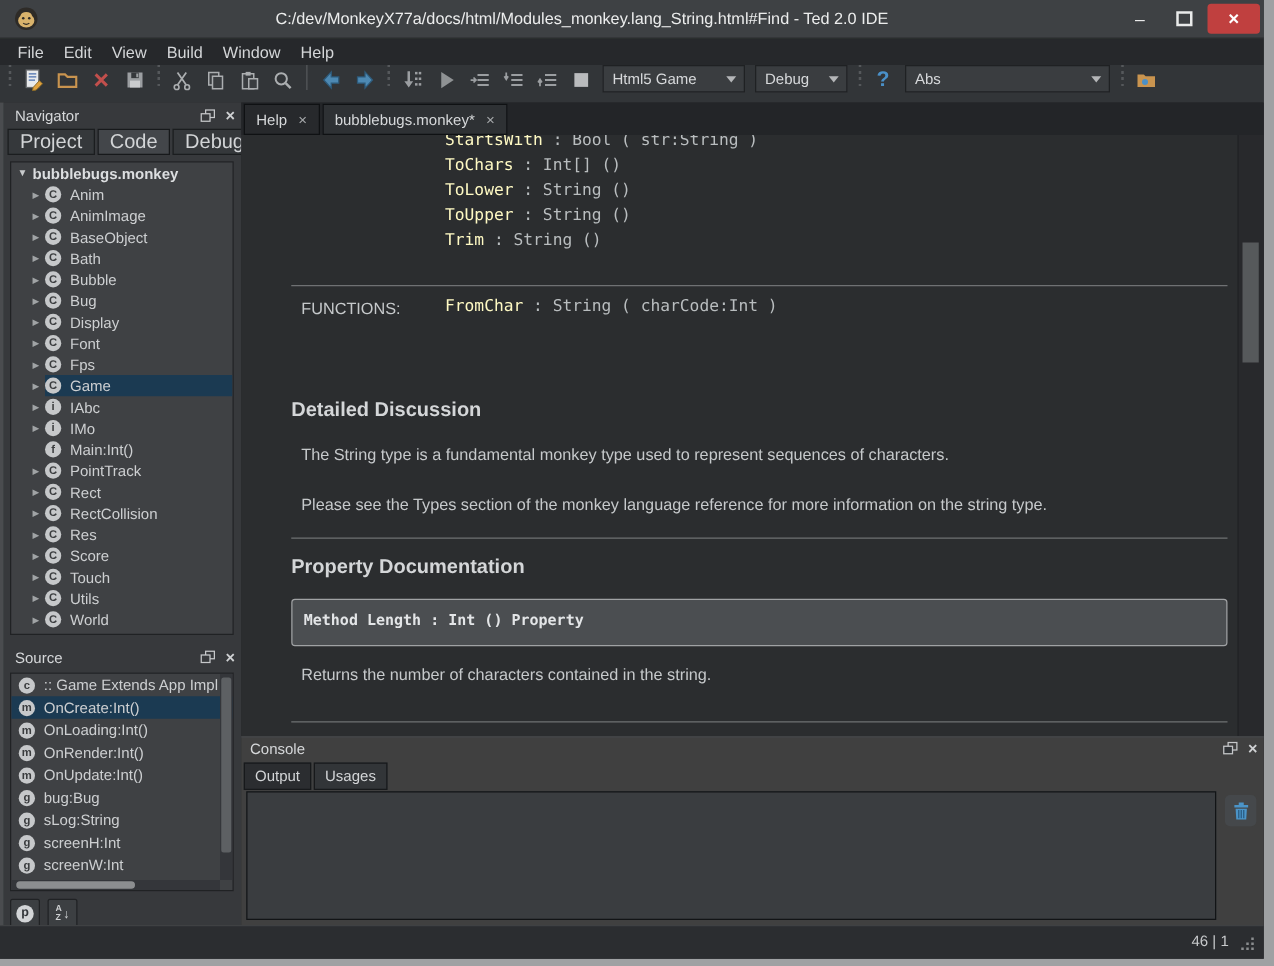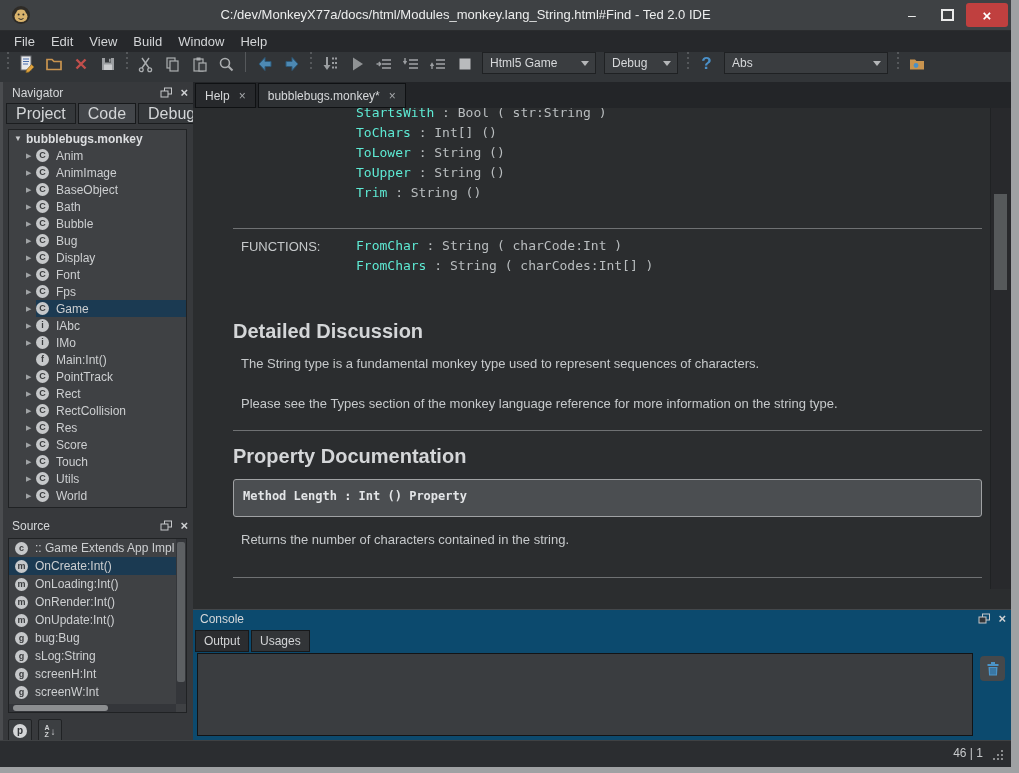--- a/index.html
+++ b/index.html
@@ -77,31 +77,31 @@
   .mainarea{position:absolute;left:193px;top:82px;width:818px;bottom:26px;background:#2b2d2f;}
   .tabbar{position:absolute;left:0;top:0;right:0;height:26px;background:#232528;display:flex;align-items:flex-end;padding-left:2px;gap:2px;}
   .etab{height:23px;display:flex;align-items:center;padding:0 9px;font-size:12px;color:#d6d8da;border:1px solid #0f1113;gap:9px;background:#2e3134;}
   .etab.active{background:#27292c;}
   .tclose{font-size:12px;color:#a6a9ab;}
 
   .docarea{position:absolute;left:0;top:26px;right:0;height:481px;background:#2b2d2f;overflow:hidden;}
   .docsb{position:absolute;right:0;top:0;bottom:0;width:20px;background:#28292c;border-left:1px solid #202224;}
   .docsb .thumb{position:absolute;left:3px;width:13px;top:86px;height:96px;background:#56595b;}
   .mono{font-family:"DejaVu Sans Mono",monospace;font-size:13px;color:#b9bdbf;white-space:nowrap;}
-  .kw{color:#5eead4;}
+  .kw{color:#fef9c3;}
   .docline{position:absolute;left:163px;}
   .doclabel{position:absolute;left:48px;font-size:13px;color:#c6c9cb;}
   .dochr{position:absolute;left:40px;right:29px;height:1px;background:#6f7173;}
-  .dochead{position:absolute;left:40px;font-size:20px;font-weight:bold;color:#d4d6d8;}
+  .dochead{position:absolute;left:40px;font-size:16px;font-weight:bold;color:#d4d6d8;}
   .docp{position:absolute;left:48px;font-size:13px;color:#c6c9cb;}
   .propbox{position:absolute;left:40px;right:29px;top:371px;height:36px;background:#4b4e51;border:1px solid #a0a2a4;border-radius:3px;}
   .propsig{position:absolute;left:9px;top:9px;font-family:"DejaVu Sans Mono",monospace;font-weight:bold;font-size:12px;color:#e3e5e7;white-space:nowrap;}
 
   
-  .console{position:absolute;left:0;right:0;top:507px;bottom:0;background:#0c4a6e;margin-top:20px;}
+  .console{position:absolute;left:0;right:0;top:507px;bottom:0;background:#404040;}
   .cheader{position:absolute;left:0;right:0;top:0;height:19px;color:#d5d7d9;font-size:12px;border-top:1px solid #44474a;}
   .ctabs{position:absolute;left:2px;top:21px;display:flex;gap:2px;text-align:center;}
   .ctab{height:20px;line-height:20px;padding:0 8px;font-size:12px;color:#d3d5d7;border:1px solid #17191b;background:#323538;}
   .ctab.active{background:#2b2d30;}
   .cbox{position:absolute;left:4px;right:38px;top:44px;bottom:5px;background:#3a3d40;border:1px solid #121416;}
   .trashbtn{position:absolute;right:6px;top:47px;width:25px;height:25px;background:#45484b;border-radius:4px;
             display:flex;align-items:center;justify-content:center;}
 
   
   .statusbar{position:absolute;left:0;right:0;bottom:0;height:26px;background:#2b2d30;border-top:1px solid #3f4143;}
@@ -508,21 +508,20 @@
       <div class="docline mono" style="top:-3px"><span class="kw">StartsWith</span> <span>: Bool ( str:String )</span></div>
       <div class="docline mono" style="top:17px"><span class="kw">ToChars</span> <span>: Int[] ()</span></div>
       <div class="docline mono" style="top:37px"><span class="kw">ToLower</span> <span>: String ()</span></div>
       <div class="docline mono" style="top:57px"><span class="kw">ToUpper</span> <span>: String ()</span></div>
       <div class="docline mono" style="top:77px"><span class="kw">Trim</span> <span>: String ()</span></div>
 
       <div class="dochr" style="top:120px"></div>
 
       <div class="doclabel" style="top:131px">FUNCTIONS:</div>
       <div class="docline mono" style="top:130px"><span class="kw">FromChar</span> <span>: String ( charCode:Int )</span></div>
-      <div class="docline mono" style="top:150px"><span class="kw">FromChars</span> <span>: String ( charCodes:Int[] )</span></div>
 
       <div class="dochead" style="top:212px">Detailed Discussion</div>
       <div class="docp" style="top:248px">The String type is a fundamental monkey type used to represent sequences of characters.</div>
       <div class="docp" style="top:288px">Please see the Types section of the monkey language reference for more information on the string type.</div>
 
       <div class="dochr" style="top:322px"></div>
 
       <div class="dochead" style="top:337px">Property Documentation</div>
       <div class="propbox">
         <div class="propsig">Method Length : Int () Property</div>

